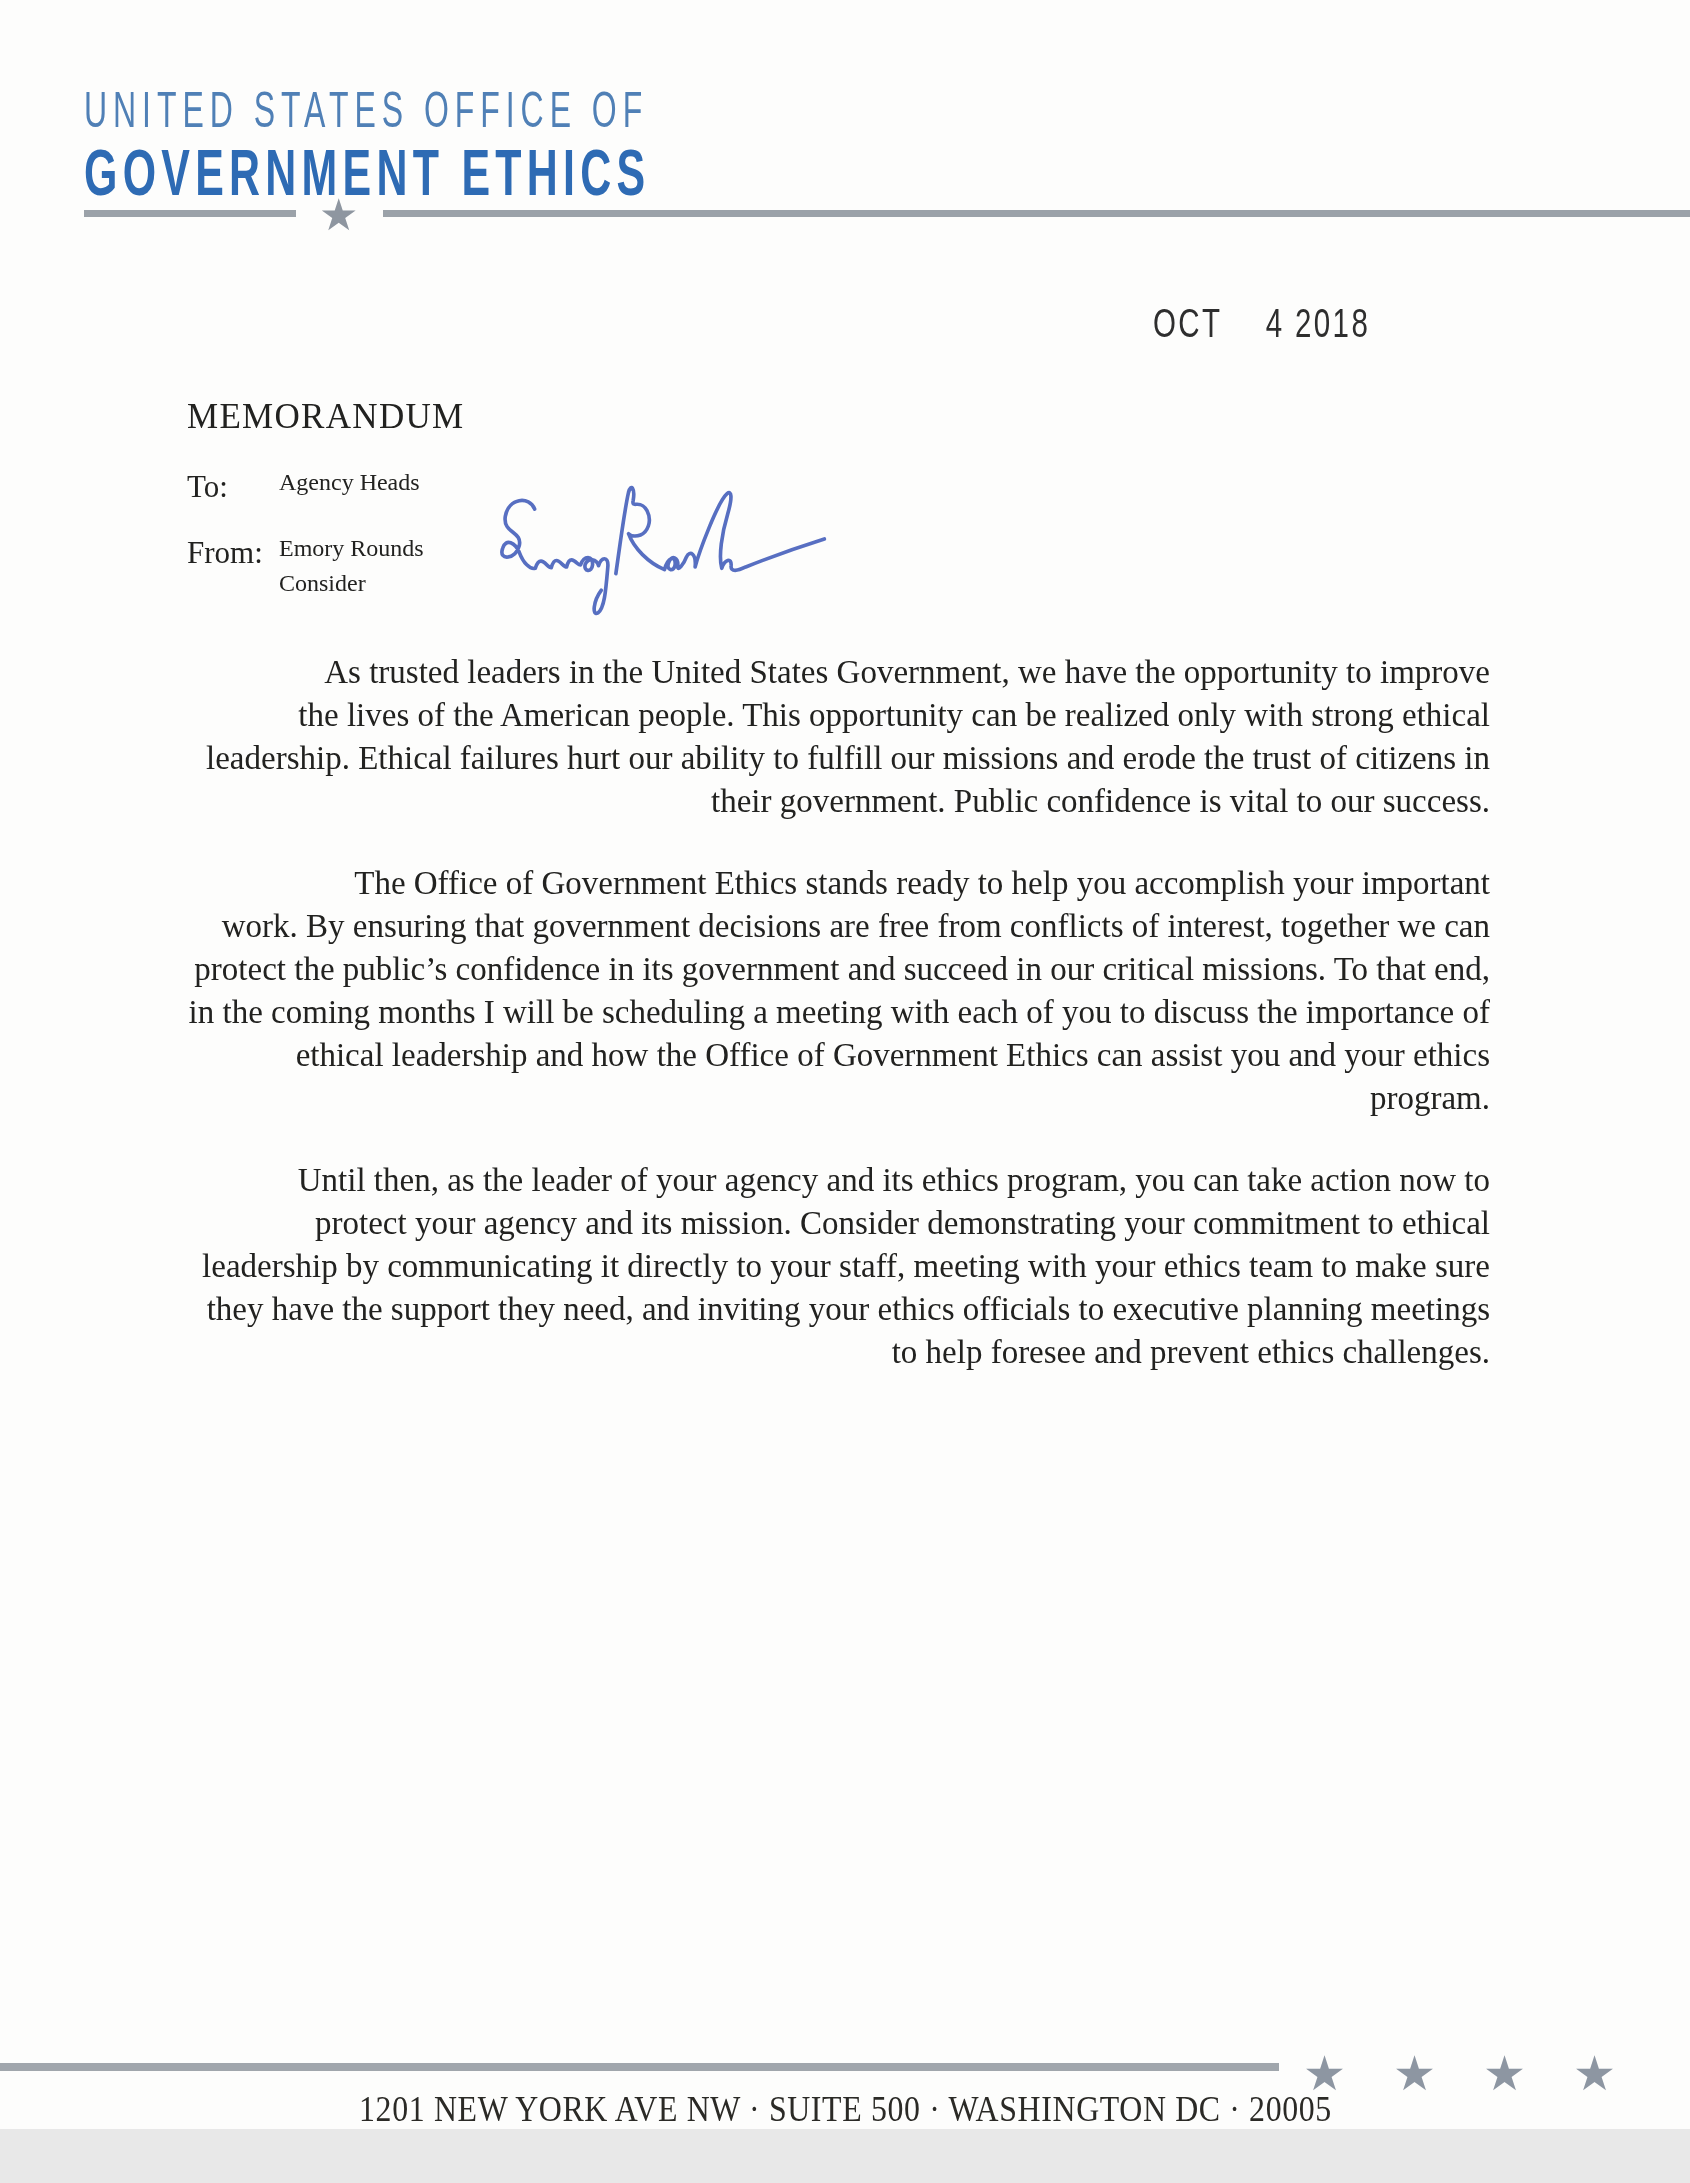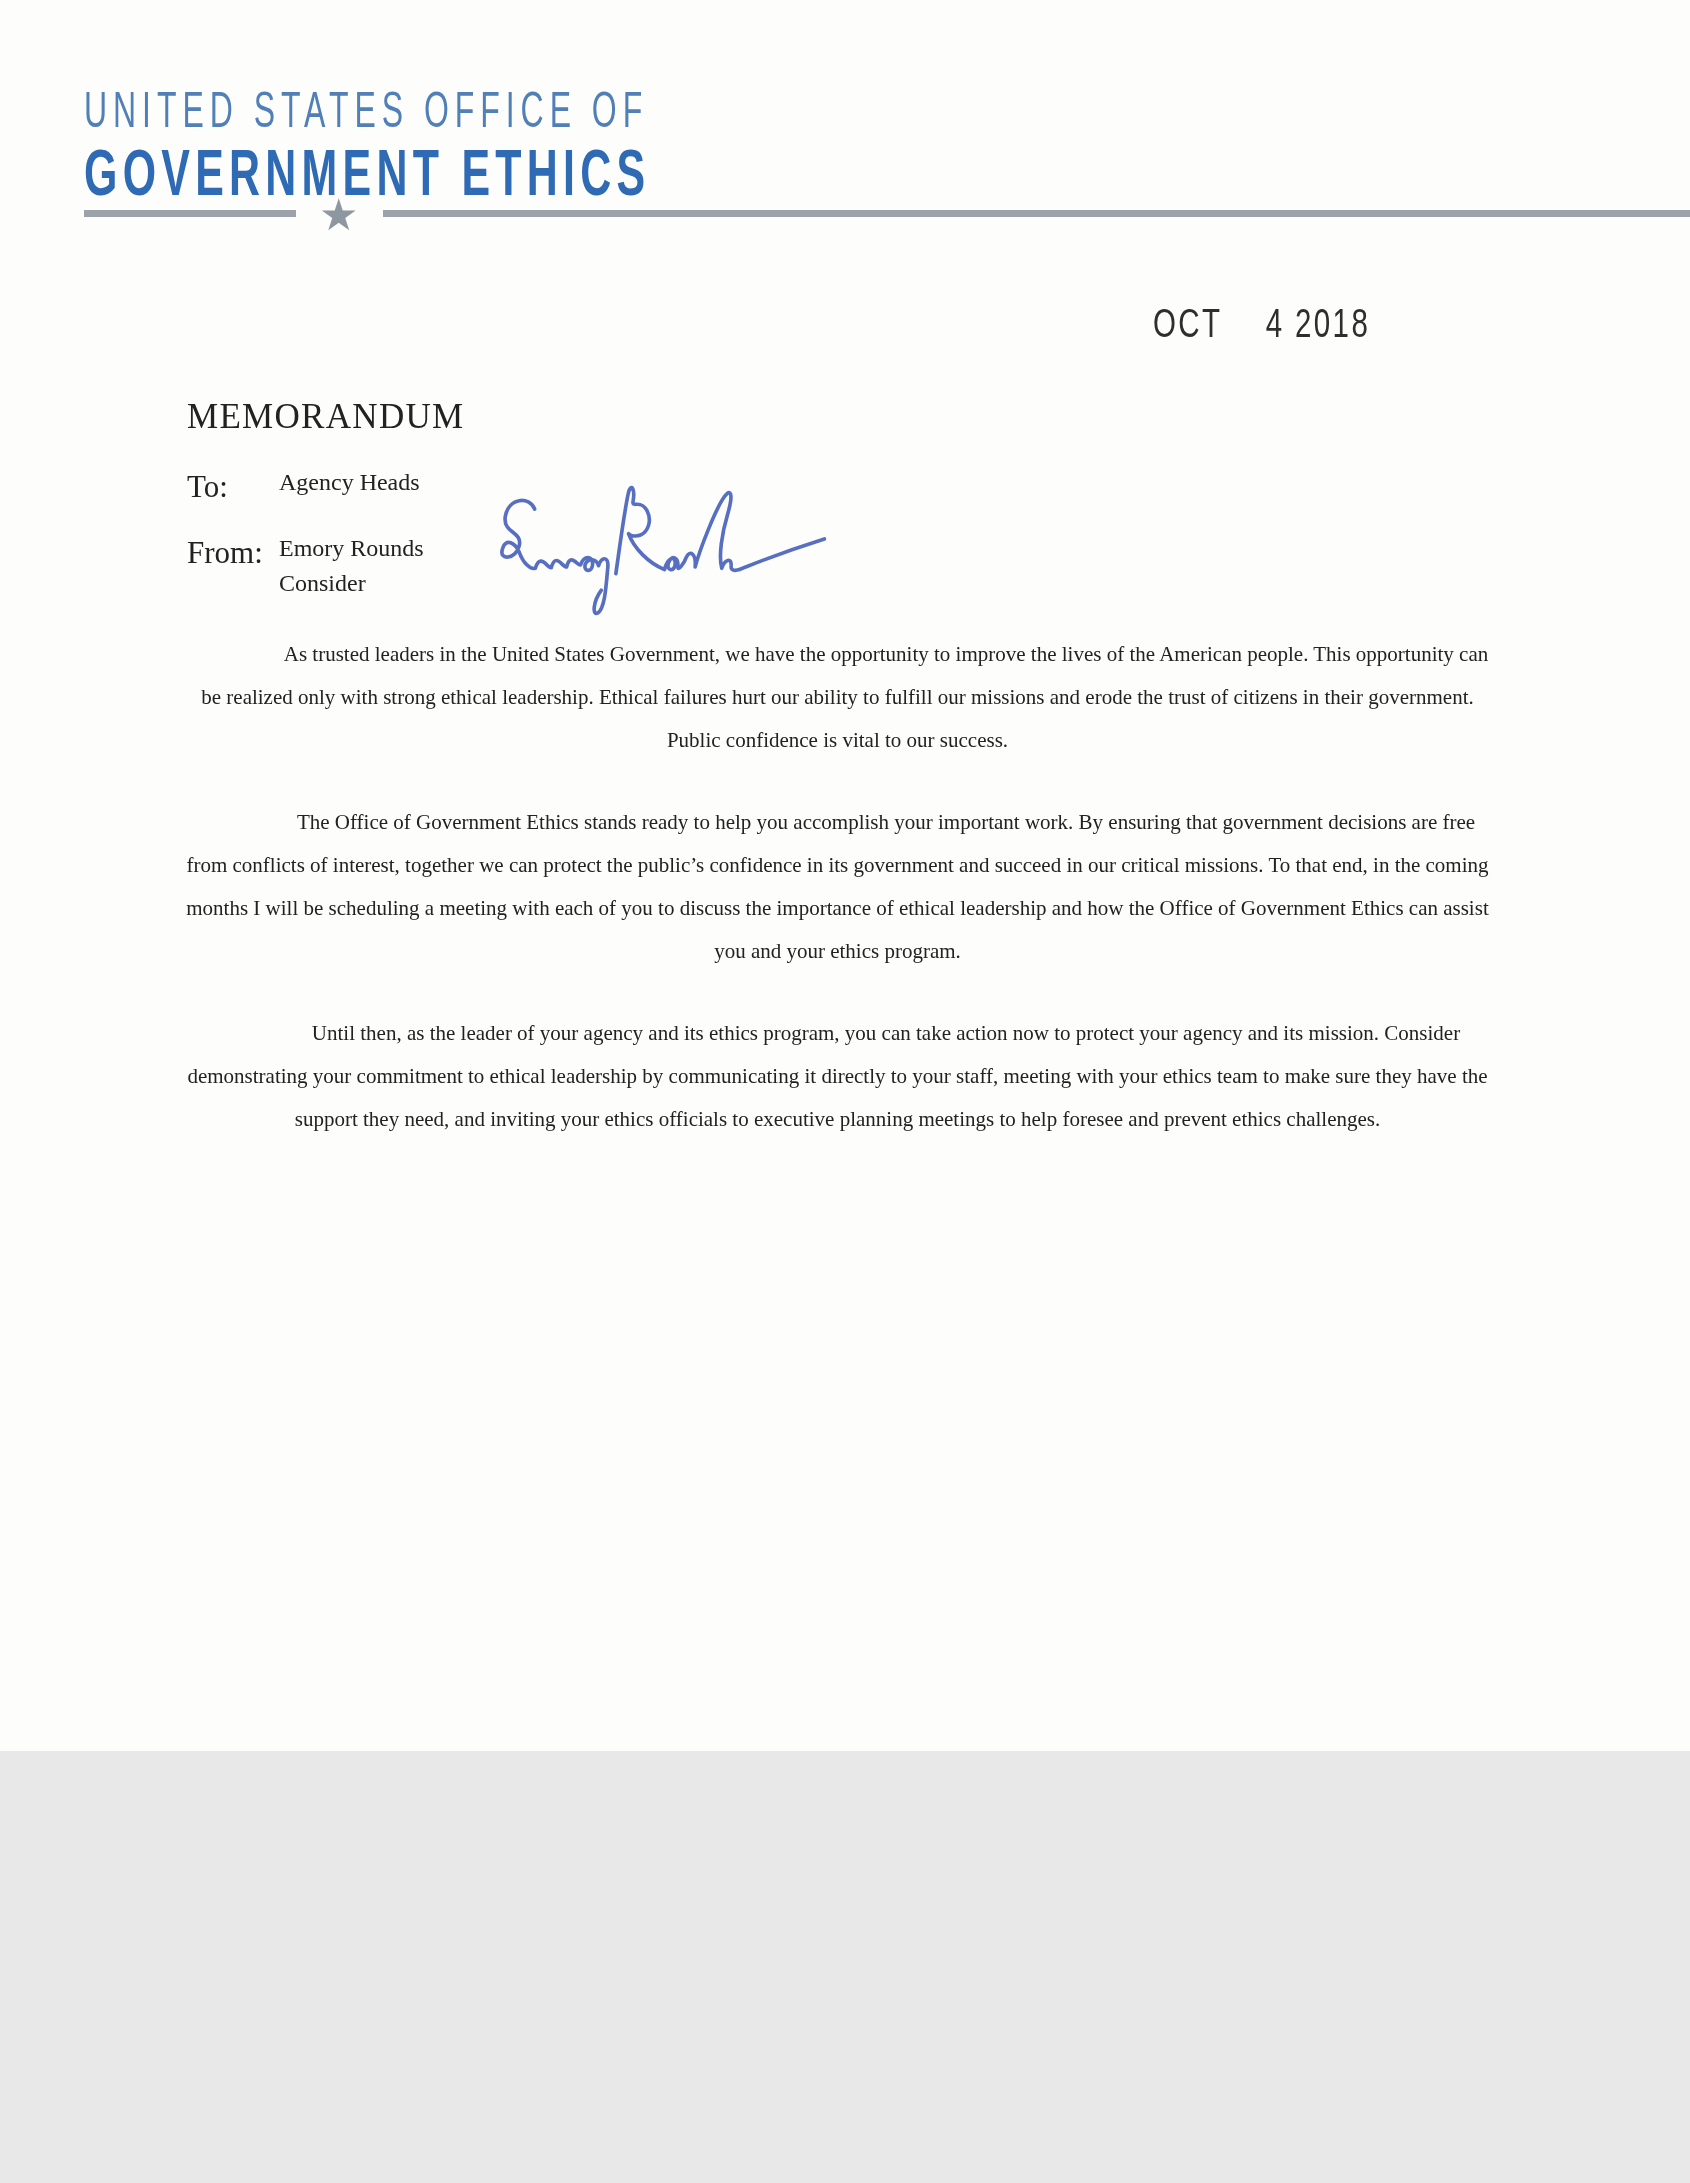--- a/index.html
+++ b/index.html
@@ -1,18 +1,18 @@
 <!DOCTYPE html>
 <html style="font-size:10.7px"><head>
 <meta charset="utf-8">
 <style>
   html,body{margin:0;padding:0;background:#e8e8e8;}
   .page{
     position:relative;
-    width:1691px;height:1751px;
+    width:1691px;height:2129px;
     background:#fdfdfc;
     overflow:hidden;
     font-family:"Liberation Serif", serif;
     color:#222220;
   }
 
   
   .logo-line1{
     position:absolute;left:84px;top:81px;
     font-family:"Liberation Sans", sans-serif;
@@ -57,22 +57,22 @@
   .row-from{top:535px;}
   .row-role{top:570px;}
 
   .signature{
     position:absolute;left:466px;top:459px;width:373px;height:160px;
   }
   .signature svg{display:block;width:100%;height:100%;}
 
   
   .body-text{
-    position:absolute;left:185px;top:633px;width:1305px;
-    font-size:21px;line-height:43px;text-align:center;
+    position:absolute;left:185px;top:651px;width:1305px;
+    font-size:33px;line-height:43px;text-align:right;
   }
   .body-text p{margin:0 0 39px 0;text-indent:97px;}
 
   
   .rule-footer{left:0;top:2063px;width:1279px;height:8px;background:#a0a6ac;}
   .footer-stars{
     position:absolute;left:1303px;top:2049px;
     display:flex;gap:47px;
     font-family:"DejaVu Sans", sans-serif;
     font-size:48px;line-height:1;color:#8d96a2;

